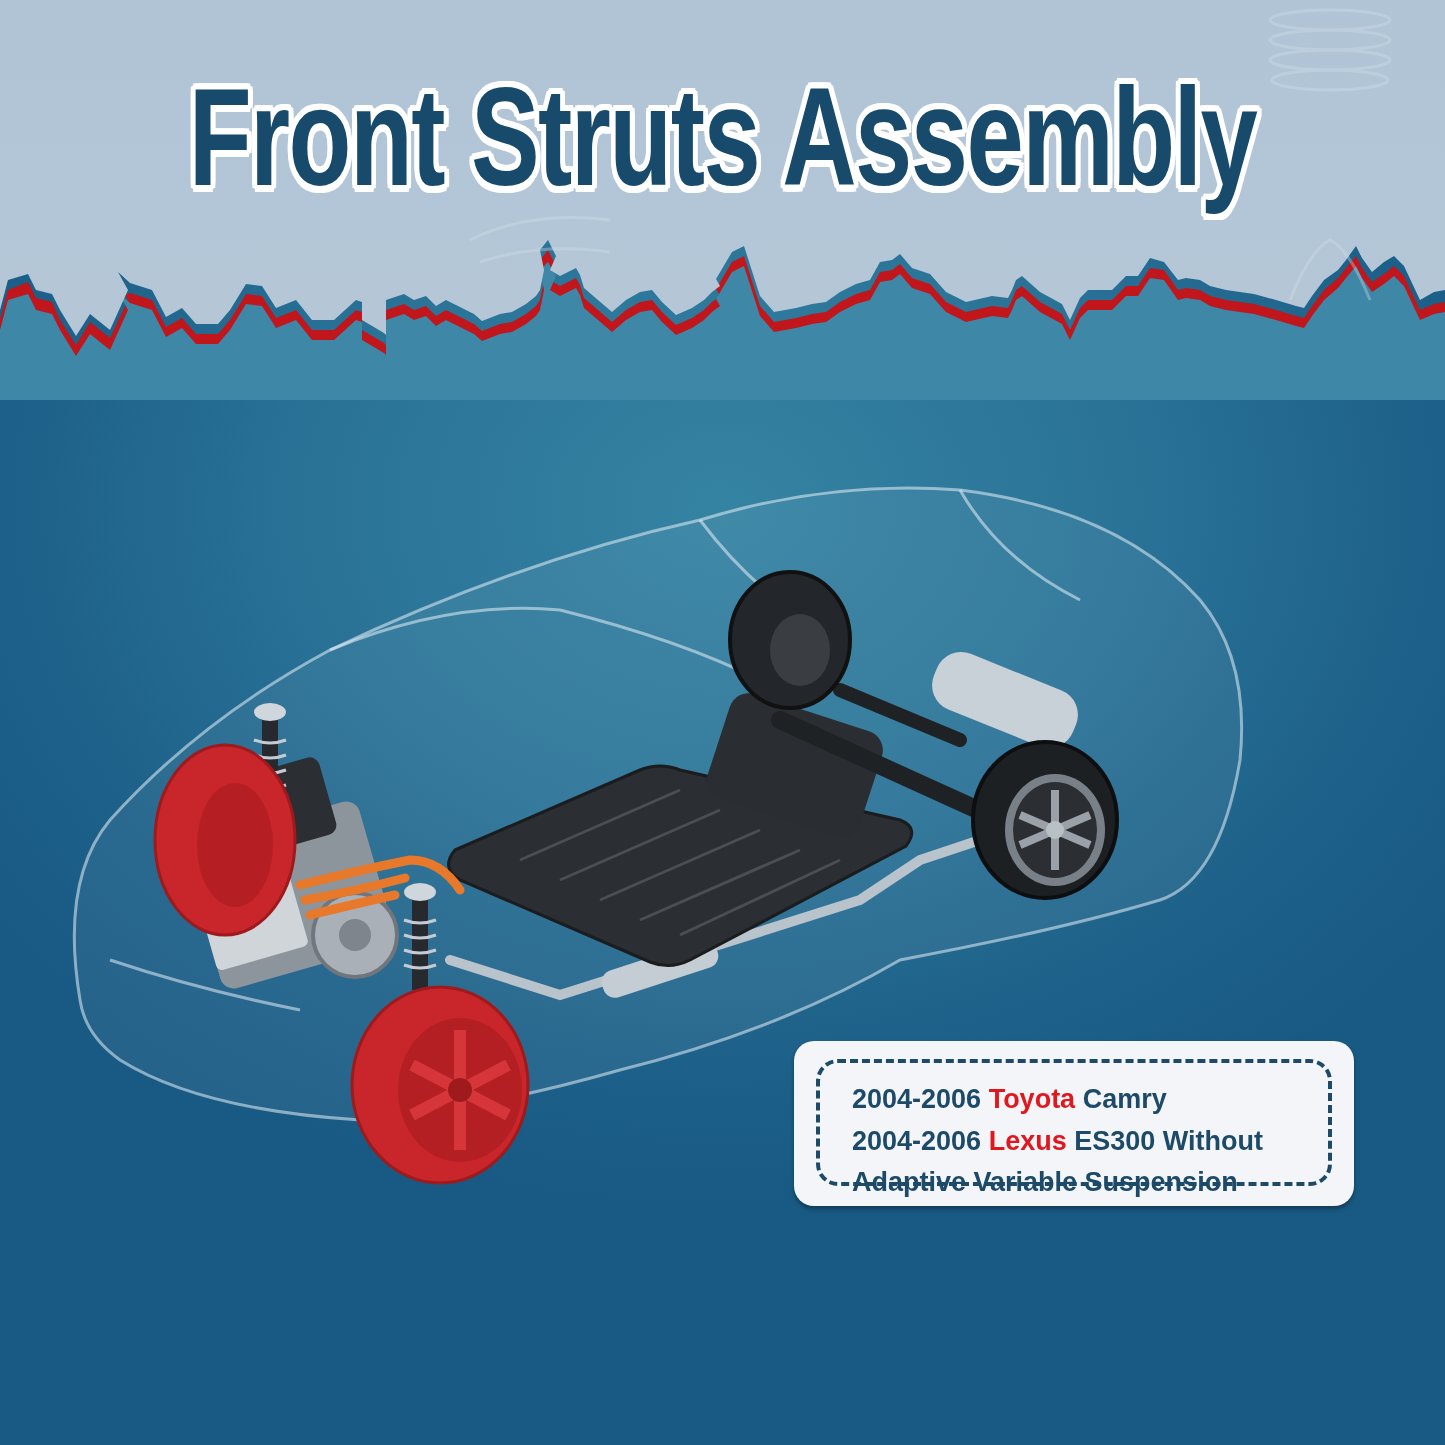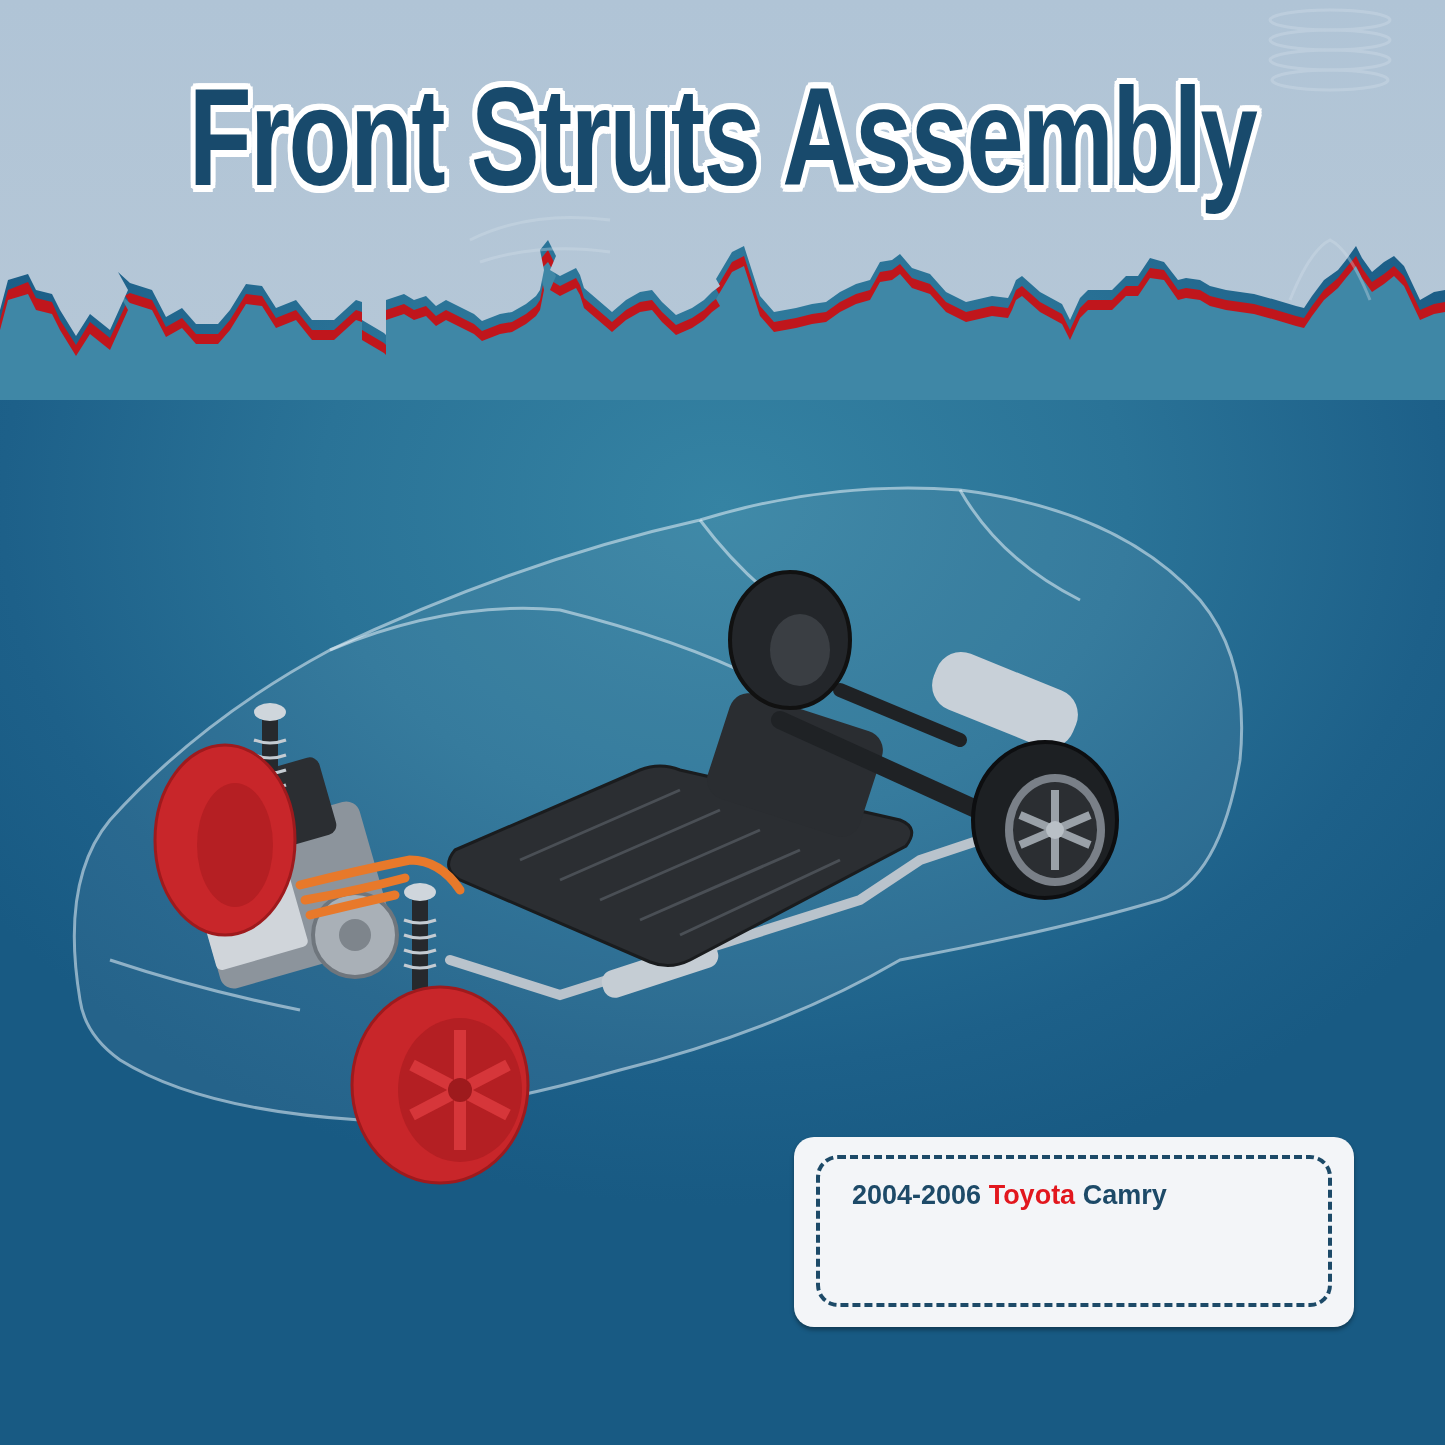--- a/index.html
+++ b/index.html
@@ -28,21 +28,21 @@
       text-shadow:
         0 0 0 #fff,
         6px 0 0 #fff, -6px 0 0 #fff, 0 6px 0 #fff, 0 -6px 0 #fff,
         4px 4px 0 #fff, -4px 4px 0 #fff, 4px -4px 0 #fff, -4px -4px 0 #fff,
         6px 3px 0 #fff, -6px 3px 0 #fff, 6px -3px 0 #fff, -6px -3px 0 #fff,
         3px 6px 0 #fff, -3px 6px 0 #fff, 3px -6px 0 #fff, -3px -6px 0 #fff;
       white-space: nowrap;
     }
     .car-illustration { position: absolute; left: 0; top: 380px; width: 1445px; height: 820px; }
     .fitment-card {
-      position: absolute; left: 794px; top: 1137px; width: 560px; height: 190px;
+      position: absolute; left: 794px; top: 1041px; width: 560px; height: 165px;
       background: #f3f5f8; border-radius: 20px;
       box-shadow: 0 3px 4px rgba(0,0,0,0.35);
     }
     .fitment-inner {
       position: absolute; left: 22px; top: 18px; right: 22px; bottom: 20px;
       border: 4px dashed #1d4a68; border-radius: 22px;
     }
     .fitment-lines {
       position: absolute; left: 58px; top: 38px;
       font-family: "Liberation Sans", sans-serif; font-weight: 700;
@@ -170,14 +170,20 @@
 </svg>
 
 <div class="fitment-card">
   <div class="fitment-inner"></div>
   <div class="fitment-lines">
     <div class="fitment-line">
       <span>2004-2006</span>
       <span class="brand">Toyota</span>
       <span>Camry</span>
     </div>
+    <div class="fitment-line">
+      <span>2004-2006</span>
+      <span class="brand">Lexus</span>
+      <span>ES300 Without</span>
+    </div>
+    <div class="fitment-line">Adaptive Variable Suspension</div>
   </div>
 </div>
 
 </body></html>

